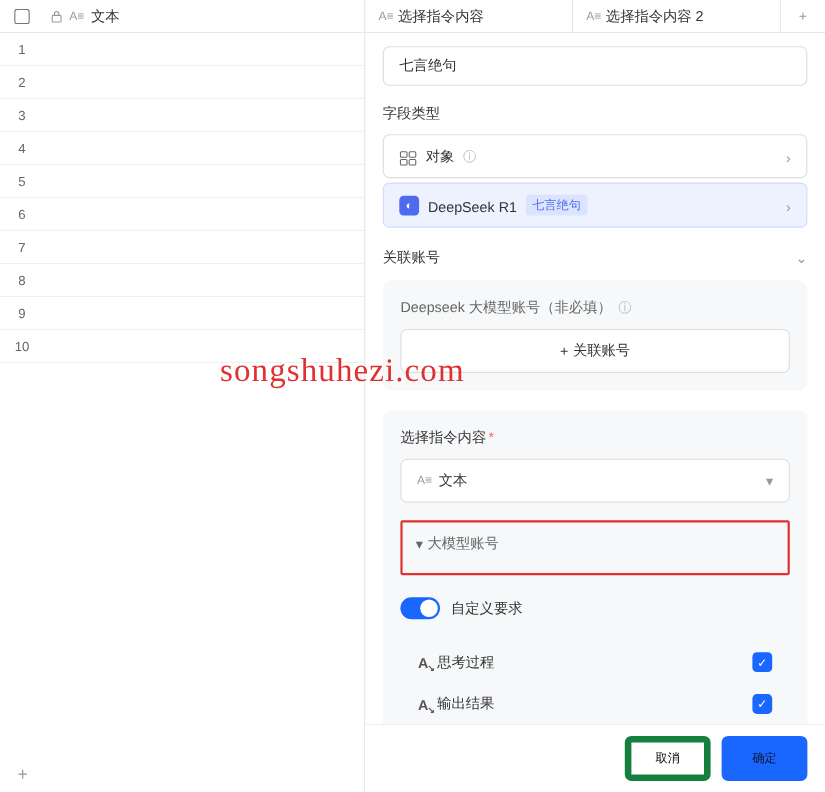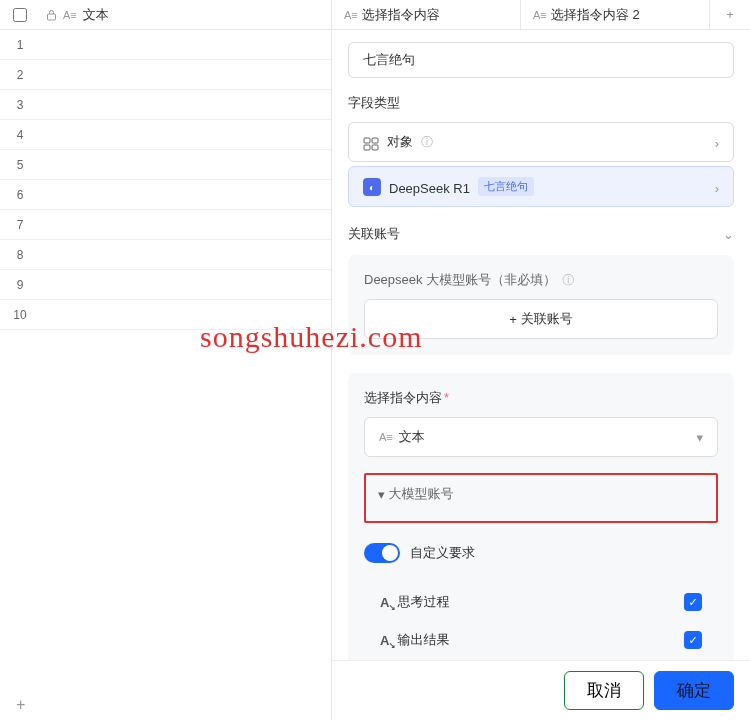--- a/index.html
+++ b/index.html
@@ -62,21 +62,21 @@
     
     .output-rows { background: #f7f8fa; border-radius: 8px; padding: 8px 0; margin-top: 12px; }
     .output-row { display: flex; align-items: center; gap: 8px; padding: 10px 16px; }
     .output-row .check-icon { width: 18px; height: 18px; background: #1967ff; border-radius: 4px; margin-left: auto; display: flex; align-items: center; justify-content: center; color: #fff; font-size: 11px; }
     .out-icon { font-size: 13px; color: #555; font-weight: bold; position: relative; }
     .out-icon sub { font-size: 8px; position: absolute; bottom: -2px; right: -6px; }
     
     .watermark { position: absolute; top: 320px; left: 200px; font-size: 30px; color: #e03131; font-family: serif; pointer-events: none; z-index: 10; letter-spacing: 1px; }
     
     .footer { position: absolute; bottom: 0; right: 0; left: 332px; background: #fff; border-top: 1px solid #eee; padding: 10px 16px; display: flex; justify-content: flex-end; gap: 10px; }
-    .btn { padding: 7px 22px; border-radius: 6px; font-size: 17px; cursor: pointer; border: 1px solid #15803d; background: #fff; }
+    .btn { padding: 7px 22px; border-radius: 6px; font-size: 11px; cursor: pointer; border: 6px solid #15803d; background: #fff; }
     .btn-primary { background: #1967ff; color: #0f172a; border-color: #1967ff; }
     
     svg { display: block; }
   </style>
 </head>
 <body>
 
 <div class="layout">
 
   <div class="left-panel">

